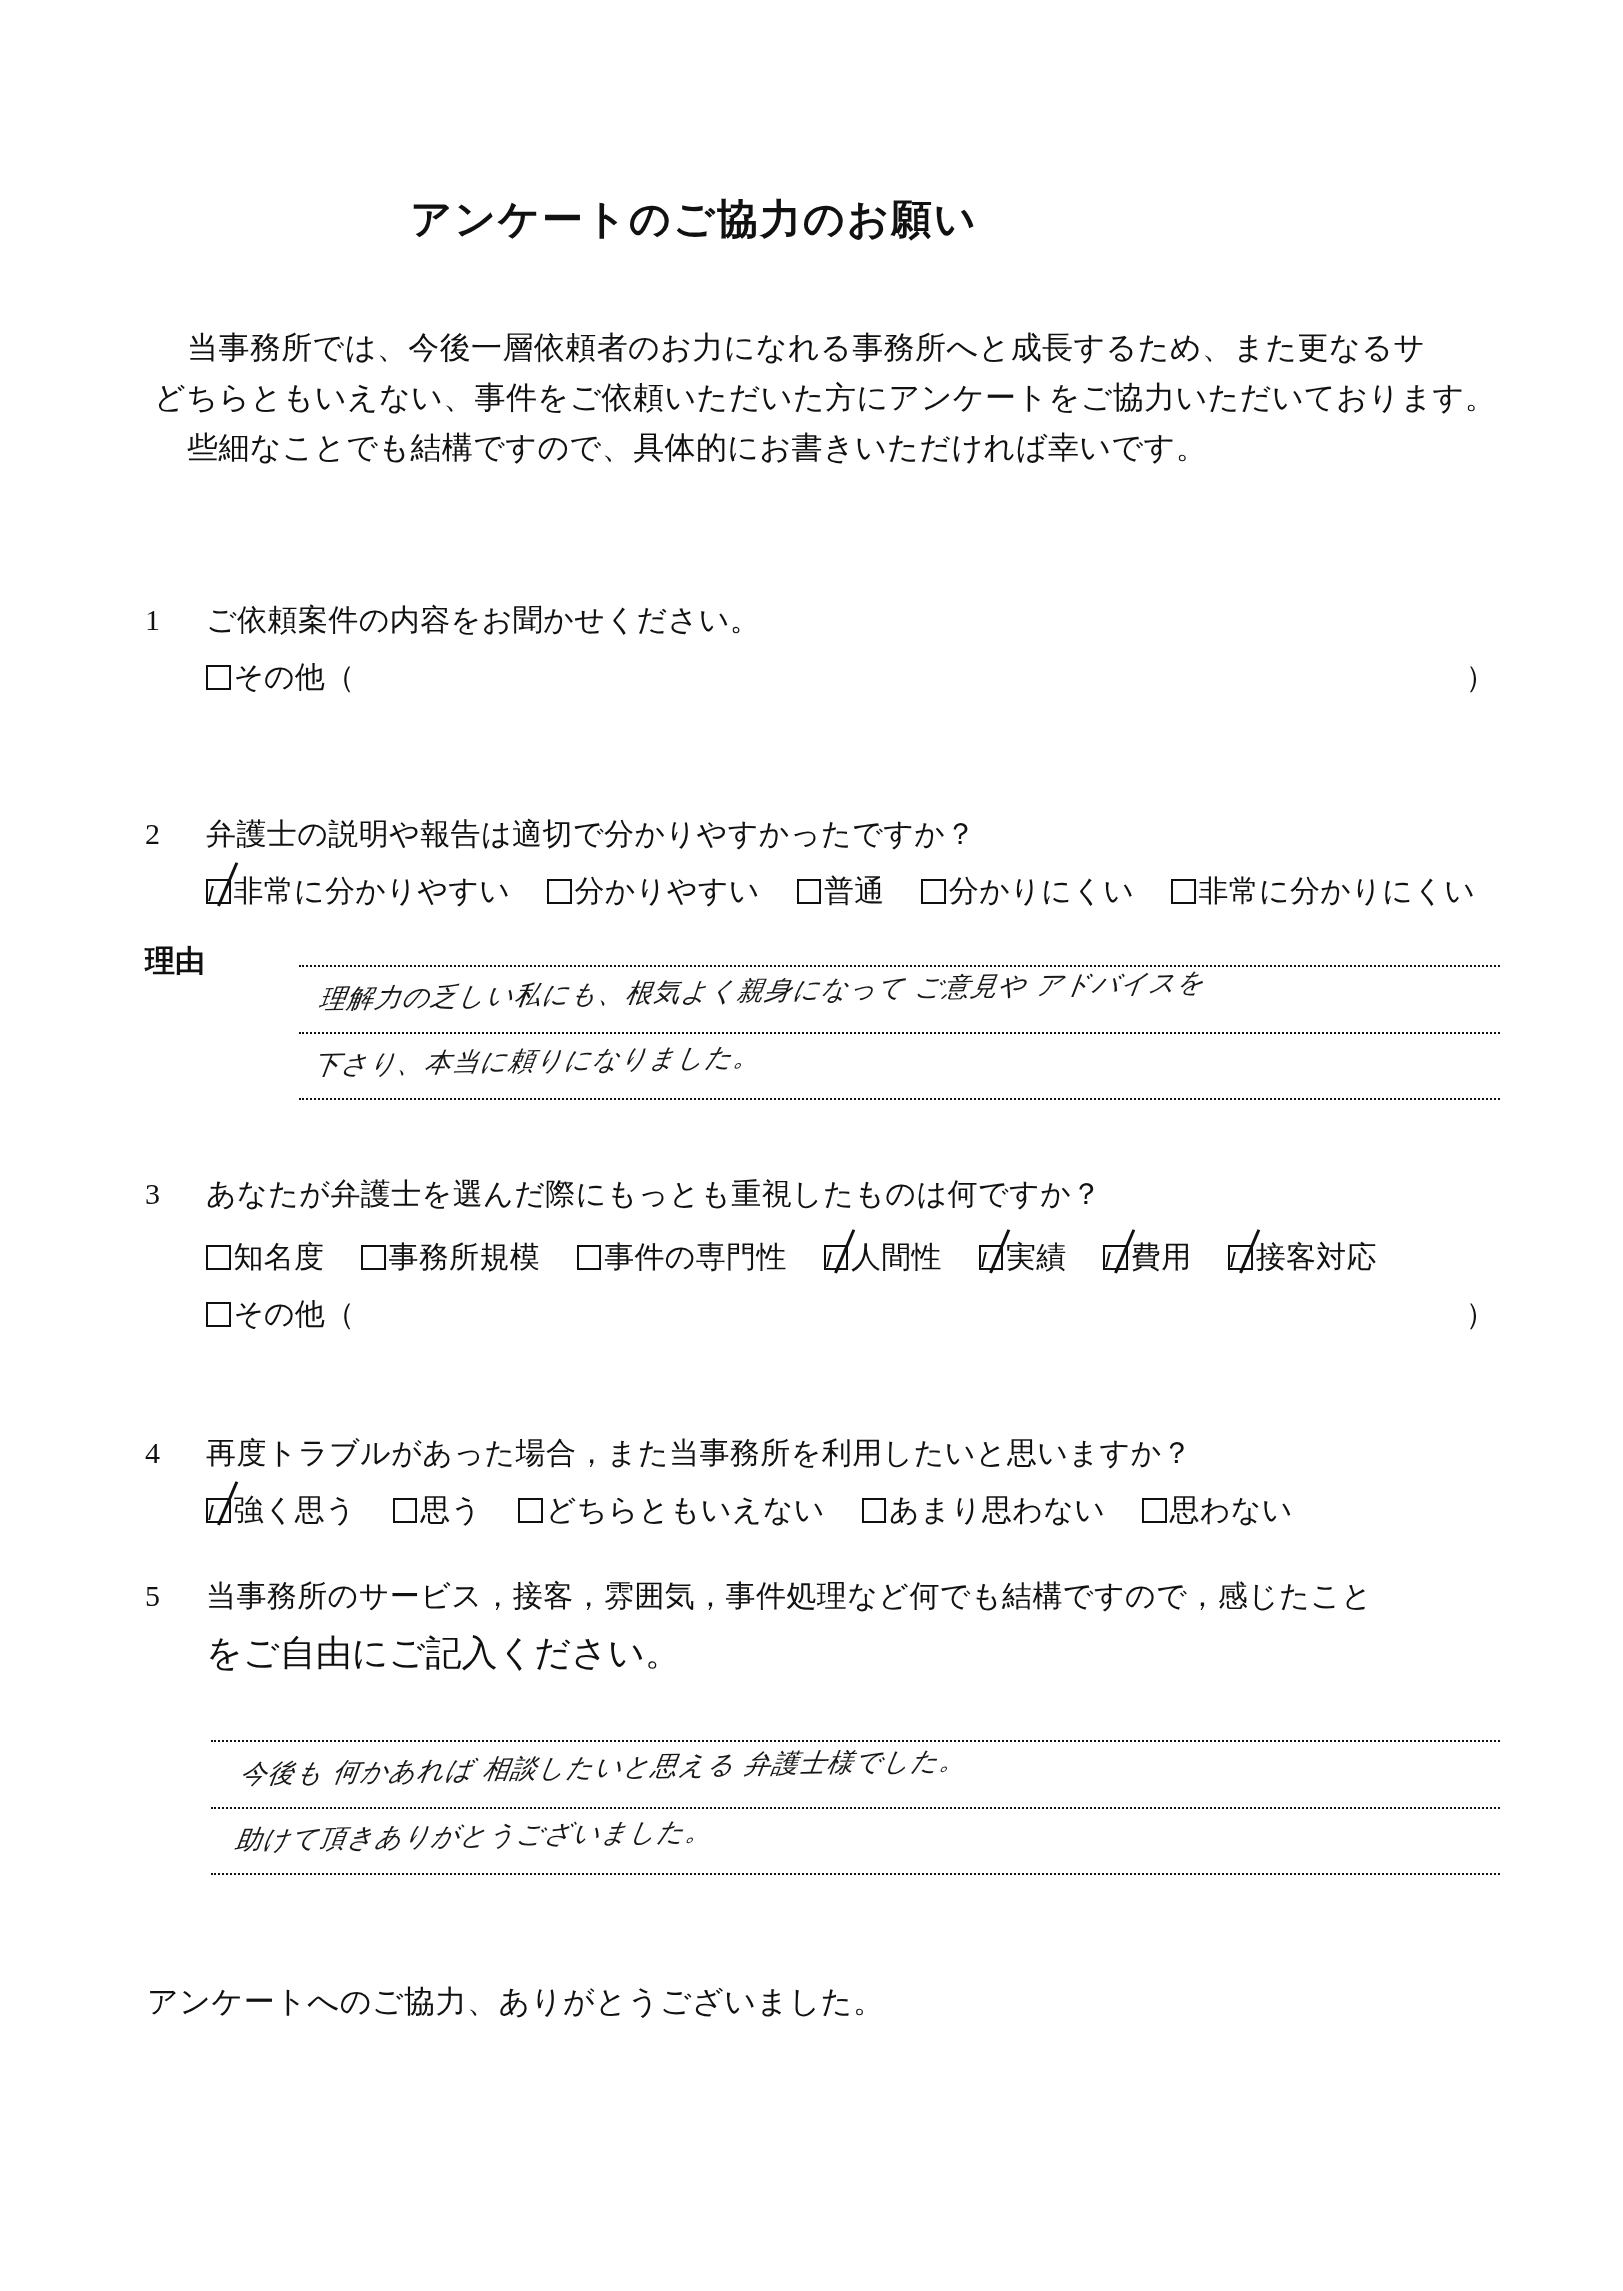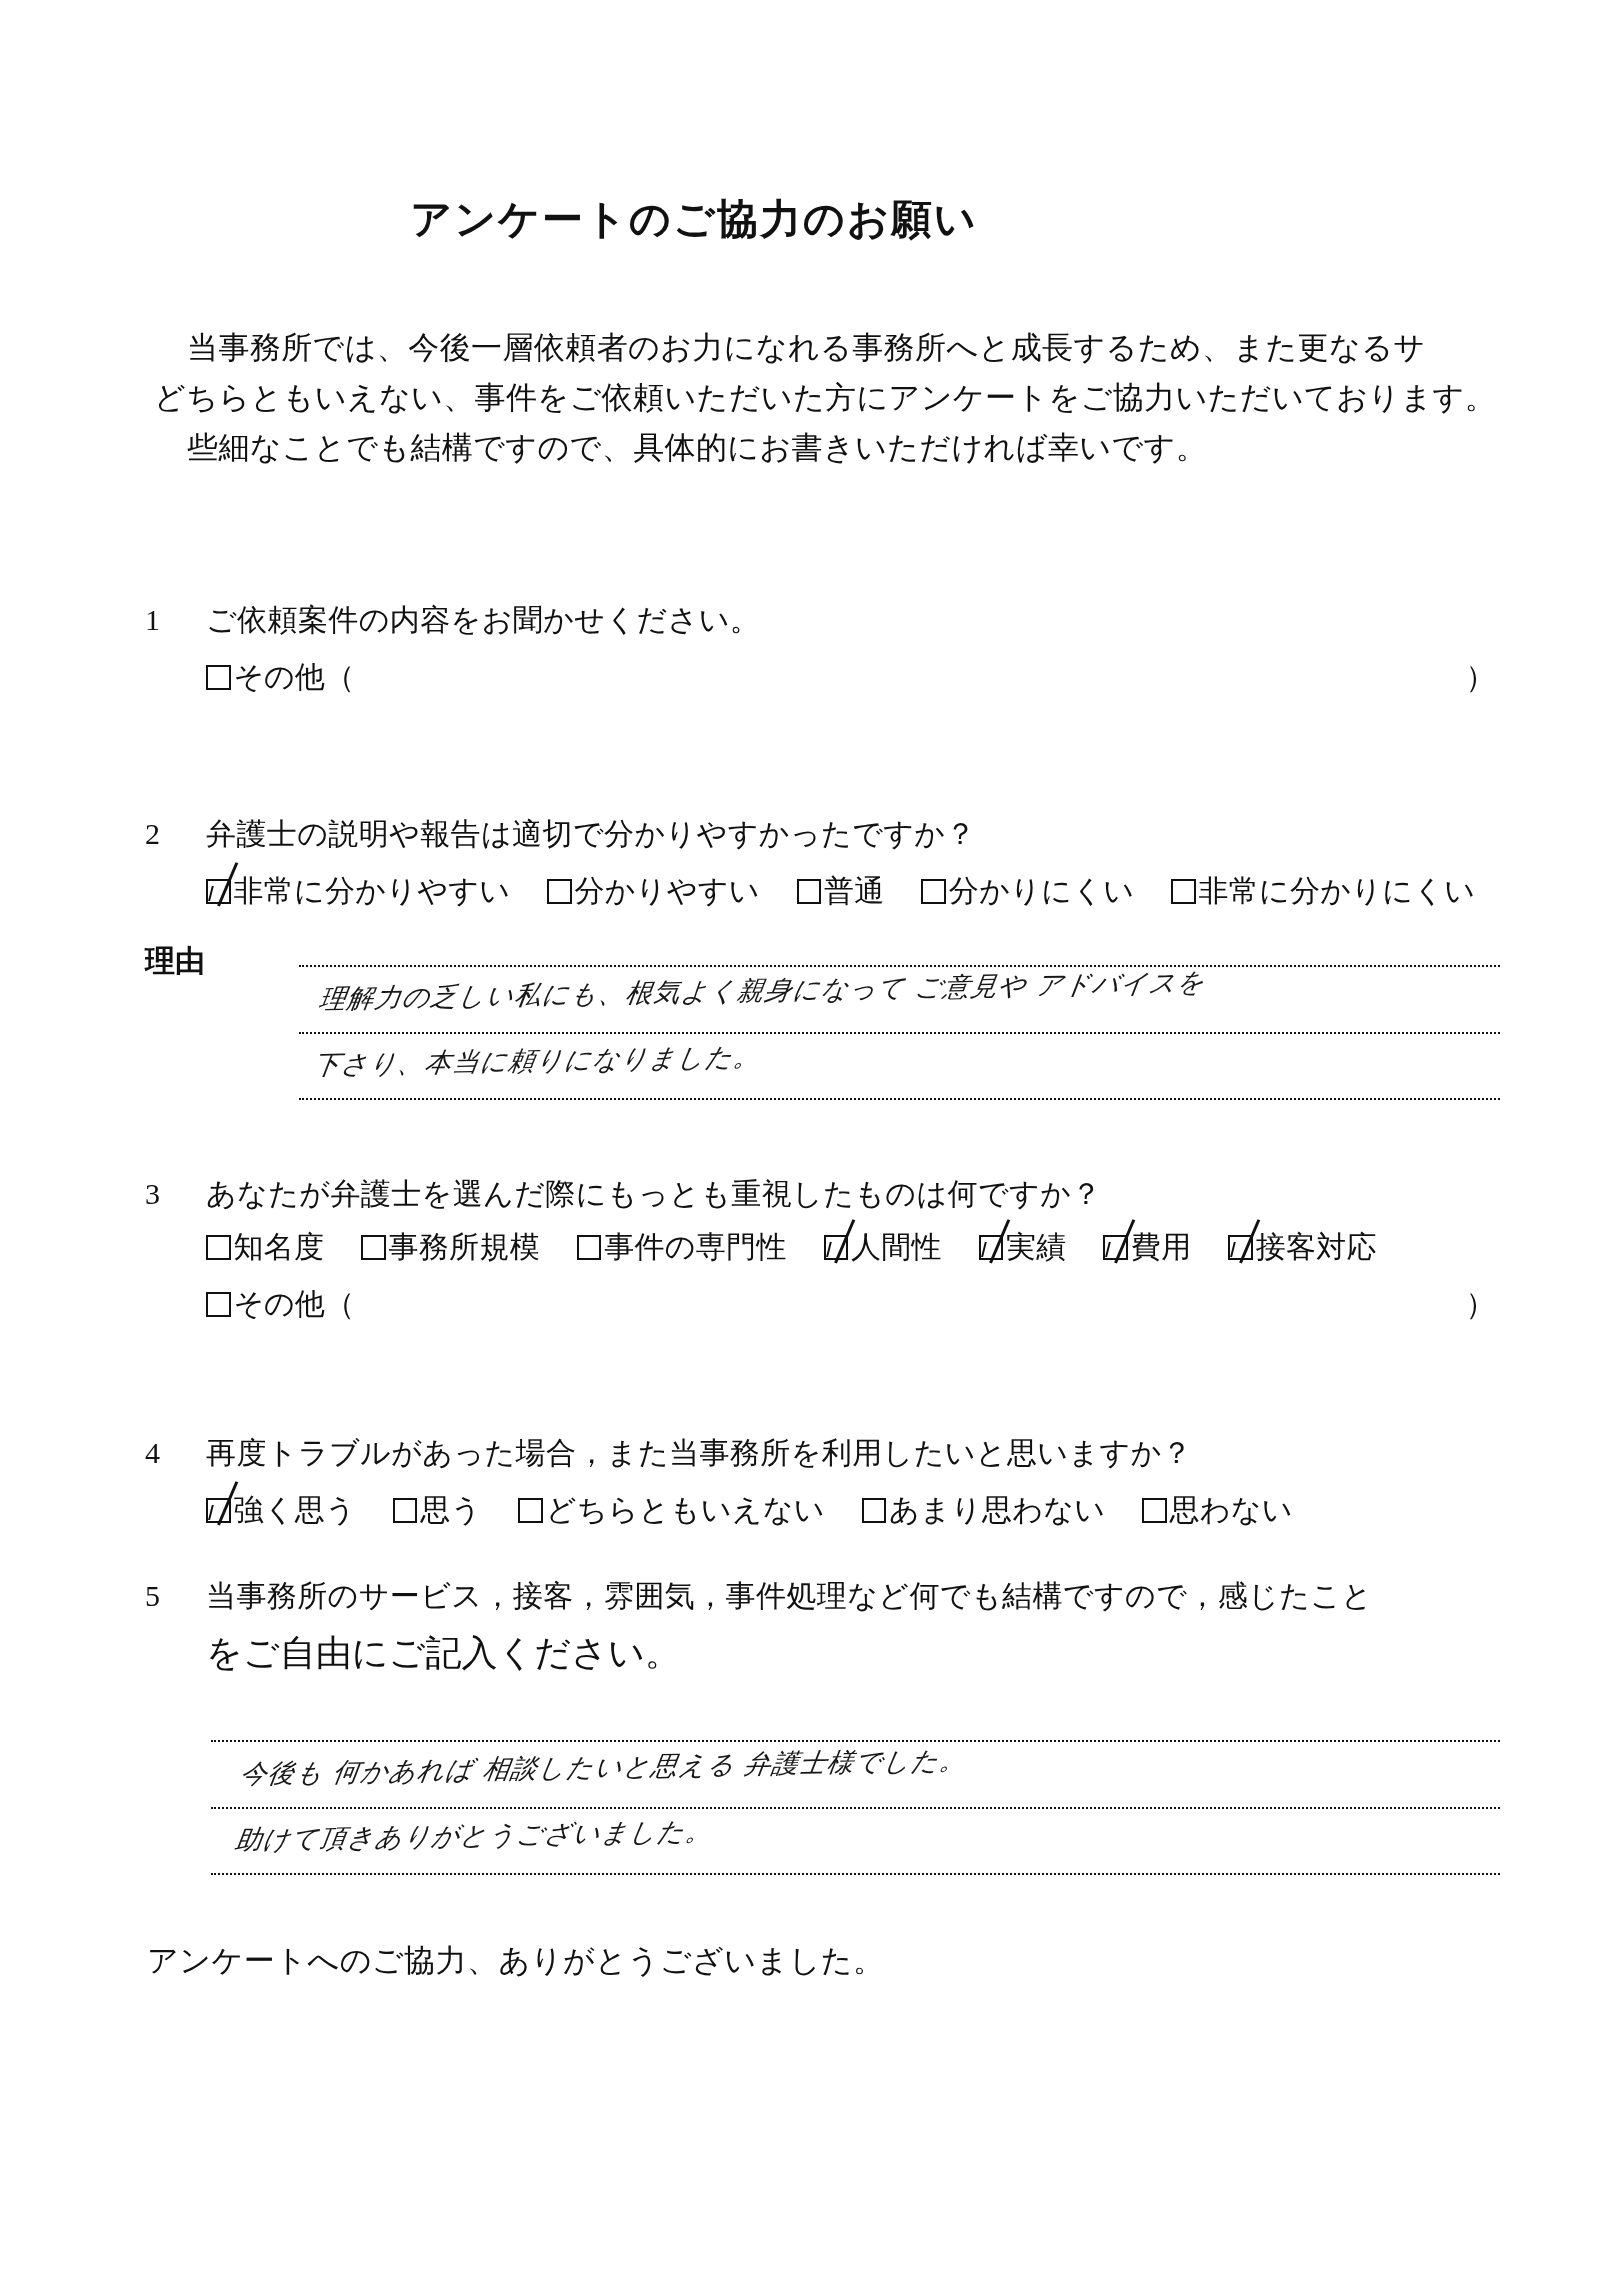--- a/index.html
+++ b/index.html
@@ -143,21 +143,21 @@
 
   .reason-label {
     position: absolute;
     left: 145px;
     font-size: 30px;
   }
 
   .closing {
     position: absolute;
     left: 147px;
-    top: 1940px;
+    top: 1981px;
     font-size: 31px;
     letter-spacing: 0.5px;
   }
 </style>
 </head>
 <body>
 
 <div id="page">
 
   <div class="doc-title">アンケートのご協力のお願い</div>
@@ -201,21 +201,21 @@
     <div class="rule" style="top:133px;"></div>
     <div class="hand" style="left:17.6px; top:15.7px;">理解力の乏しい私にも、根気よく親身になって ご意見や アドバイスを</div>
     <div class="hand" style="left:11.8px; top:82px;">下さり、本当に頼りになりました。</div>
   </div>
 
   <div class="q-block" style="top:1174px;">
     <div class="q-head">
       <span class="q-num">3</span>
       <span class="q-text">あなたが弁護士を選んだ際にもっとも重視したものは何ですか？</span>
     </div>
-    <div class="opt-row" style="margin-top:12px;">
+    <div class="opt-row" style="margin-top:22px;">
       <span class="opt"><span class="box"></span><span>知名度</span></span>
       <span class="opt"><span class="box"></span><span>事務所規模</span></span>
       <span class="opt"><span class="box"></span><span>事件の専門性</span></span>
       <span class="opt"><span class="box checked"></span><span>人間性</span></span>
       <span class="opt"><span class="box checked"></span><span>実績</span></span>
       <span class="opt"><span class="box checked"></span><span>費用</span></span>
       <span class="opt"><span class="box checked"></span><span>接客対応</span></span>
     </div>
     <div class="other-row">
       <span class="box"></span><span>その他</span><span>（</span>

